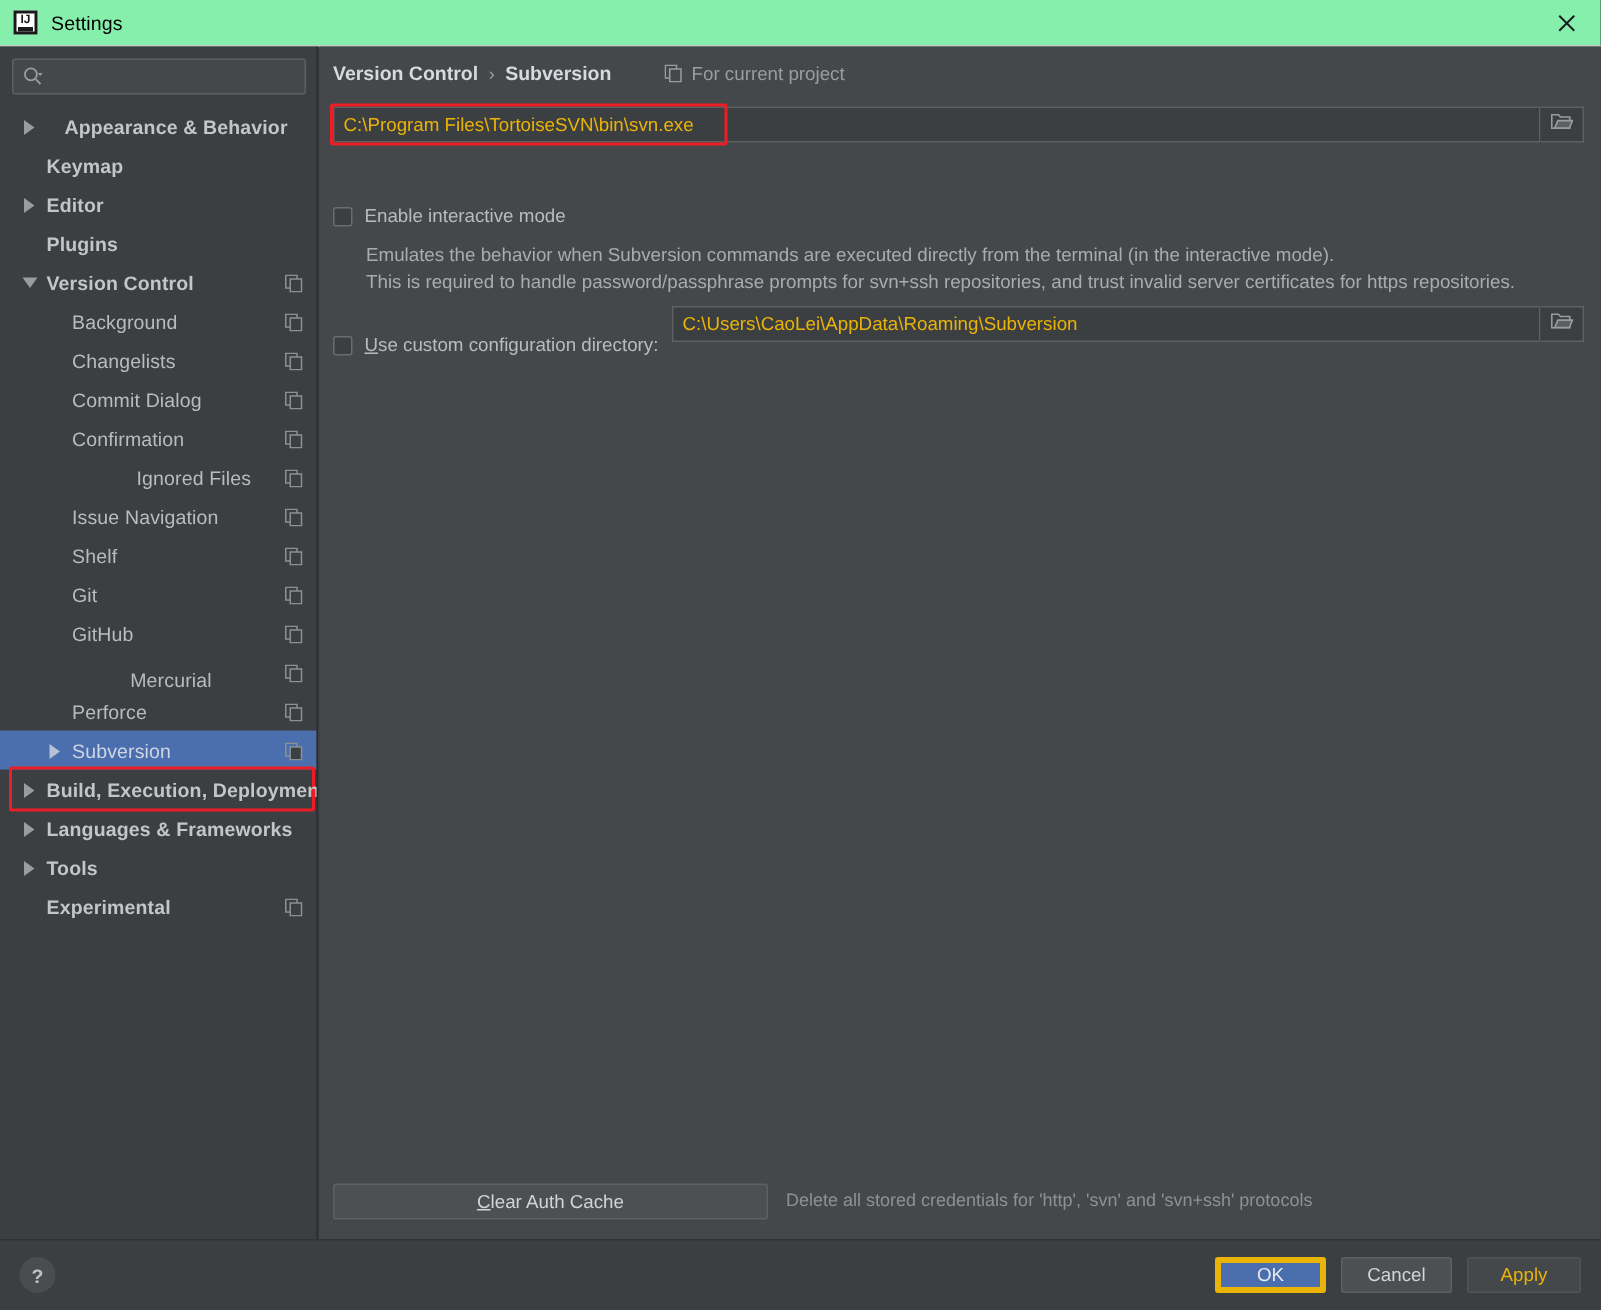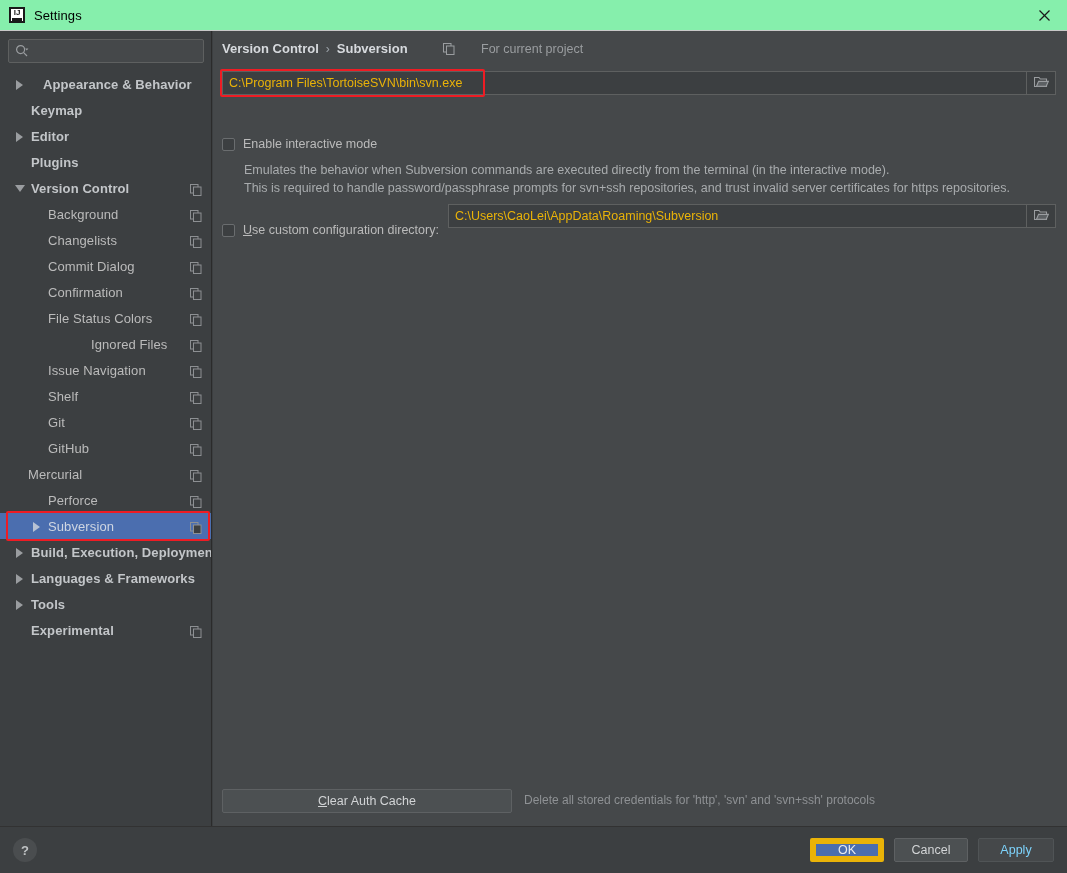--- a/index.html
+++ b/index.html
@@ -125,21 +125,21 @@
     position: absolute; left: 9px; top: 10px;
     font-size: 13px; font-weight: bold; color: #d7dade;
     display: flex; align-items: center; white-space: nowrap;
   }
   #breadcrumb .sep {
     margin: 0 7px; color: #9aa0a6; font-weight: normal; font-size: 12px;
   }
   #for-project {
     position: absolute; left: 230px; top: 11px;
     display: flex; align-items: center;
-    font-size: 12.5px; color: #9a9da0; gap: 20px;
+    font-size: 12.5px; color: #9a9da0;
   }
   #for-project .copy-icon { width: 12px; height: 12px; margin-right: 6px; }
 
   
   .field-row {
     position: absolute; display: flex; align-items: center;
   }
   .textfield {
     background: #3c3f41;
     border: 1px solid #5e6060;
@@ -195,29 +195,29 @@
     color: #c0c3c5; font-size: 13px; font-weight: bold; cursor: default;
   }
   .dlg-btn {
     position: absolute; top: 838px; height: 24px;
     display: flex; align-items: center; justify-content: center;
     font-size: 12.5px; border-radius: 2px; cursor: default;
     white-space: nowrap;
   }
   #ok-btn {
     left: 810px; width: 74px;
-    background: #4b6eaf; border: 6px solid #eab308; color: #e8ebef;
+    background: #4b6eaf; border: 4px solid #eab308; color: #e8ebef;
   }
   #cancel-btn {
     left: 894px; width: 74px;
     background: #4c5052; border: 1px solid #5e6163; color: #d2d4d6;
   }
   #apply-btn {
     left: 978px; width: 76px;
-    background: #45484a; border: 1px solid #505456; color: #7dd3fc;
+    background: #45484a; border: 1px solid #505456; color: #eab308;
   }
 </style>
 </head>
 <body>
 
 <div id="titlebar">
   <div id="app-icon">
     <div class="ij-letters">IJ</div>
   </div>
   <div id="title-text">Settings</div>
@@ -292,28 +292,20 @@
           </svg></span>
       </div>
       <div class="tree-row" style="padding-left: 32px;">
         <span class="arrow"></span>
         <span class="label">Confirmation</span>
         <span class="copy-icon"><svg width="12" height="12" viewBox="0 0 12 12">
             <rect x="0.5" y="0.5" width="7.5" height="8.5" fill="none" stroke="#8d9093" stroke-width="1"></rect>
             <rect x="3.5" y="3" width="7.5" height="8.5" fill="#3c3f41" stroke="#8d9093" stroke-width="1"></rect>
           </svg></span>
       </div>
-      <div class="tree-row" style="padding-left: 32px;">
-        <span class="arrow"></span>
-        <span class="label">File Status Colors</span>
-        <span class="copy-icon"><svg width="12" height="12" viewBox="0 0 12 12">
-            <rect x="0.5" y="0.5" width="7.5" height="8.5" fill="none" stroke="#8d9093" stroke-width="1"></rect>
-            <rect x="3.5" y="3" width="7.5" height="8.5" fill="#3c3f41" stroke="#8d9093" stroke-width="1"></rect>
-          </svg></span>
-      </div>
       <div class="tree-row" style="padding-left: 32px; gap: 43px;">
         <span class="arrow"></span>
         <span class="label">Ignored Files</span>
         <span class="copy-icon"><svg width="12" height="12" viewBox="0 0 12 12">
             <rect x="0.5" y="0.5" width="7.5" height="8.5" fill="none" stroke="#8d9093" stroke-width="1"></rect>
             <rect x="3.5" y="3" width="7.5" height="8.5" fill="#3c3f41" stroke="#8d9093" stroke-width="1"></rect>
           </svg></span>
       </div>
       <div class="tree-row" style="padding-left: 32px;">
         <span class="arrow"></span>
@@ -340,21 +332,21 @@
           </svg></span>
       </div>
       <div class="tree-row" style="padding-left: 32px;">
         <span class="arrow"></span>
         <span class="label">GitHub</span>
         <span class="copy-icon"><svg width="12" height="12" viewBox="0 0 12 12">
             <rect x="0.5" y="0.5" width="7.5" height="8.5" fill="none" stroke="#8d9093" stroke-width="1"></rect>
             <rect x="3.5" y="3" width="7.5" height="8.5" fill="#3c3f41" stroke="#8d9093" stroke-width="1"></rect>
           </svg></span>
       </div>
-      <div class="tree-row" style="padding-left: 12px;">
+      <div class="tree-row" style="padding-left: 23px; flex-direction: column;">
         <span class="arrow"></span>
         <span class="label">Mercurial</span>
         <span class="copy-icon"><svg width="12" height="12" viewBox="0 0 12 12">
             <rect x="0.5" y="0.5" width="7.5" height="8.5" fill="none" stroke="#8d9093" stroke-width="1"></rect>
             <rect x="3.5" y="3" width="7.5" height="8.5" fill="#3c3f41" stroke="#8d9093" stroke-width="1"></rect>
           </svg></span>
       </div>
       <div class="tree-row" style="padding-left: 32px;">
         <span class="arrow"></span>
         <span class="label">Perforce</span>

